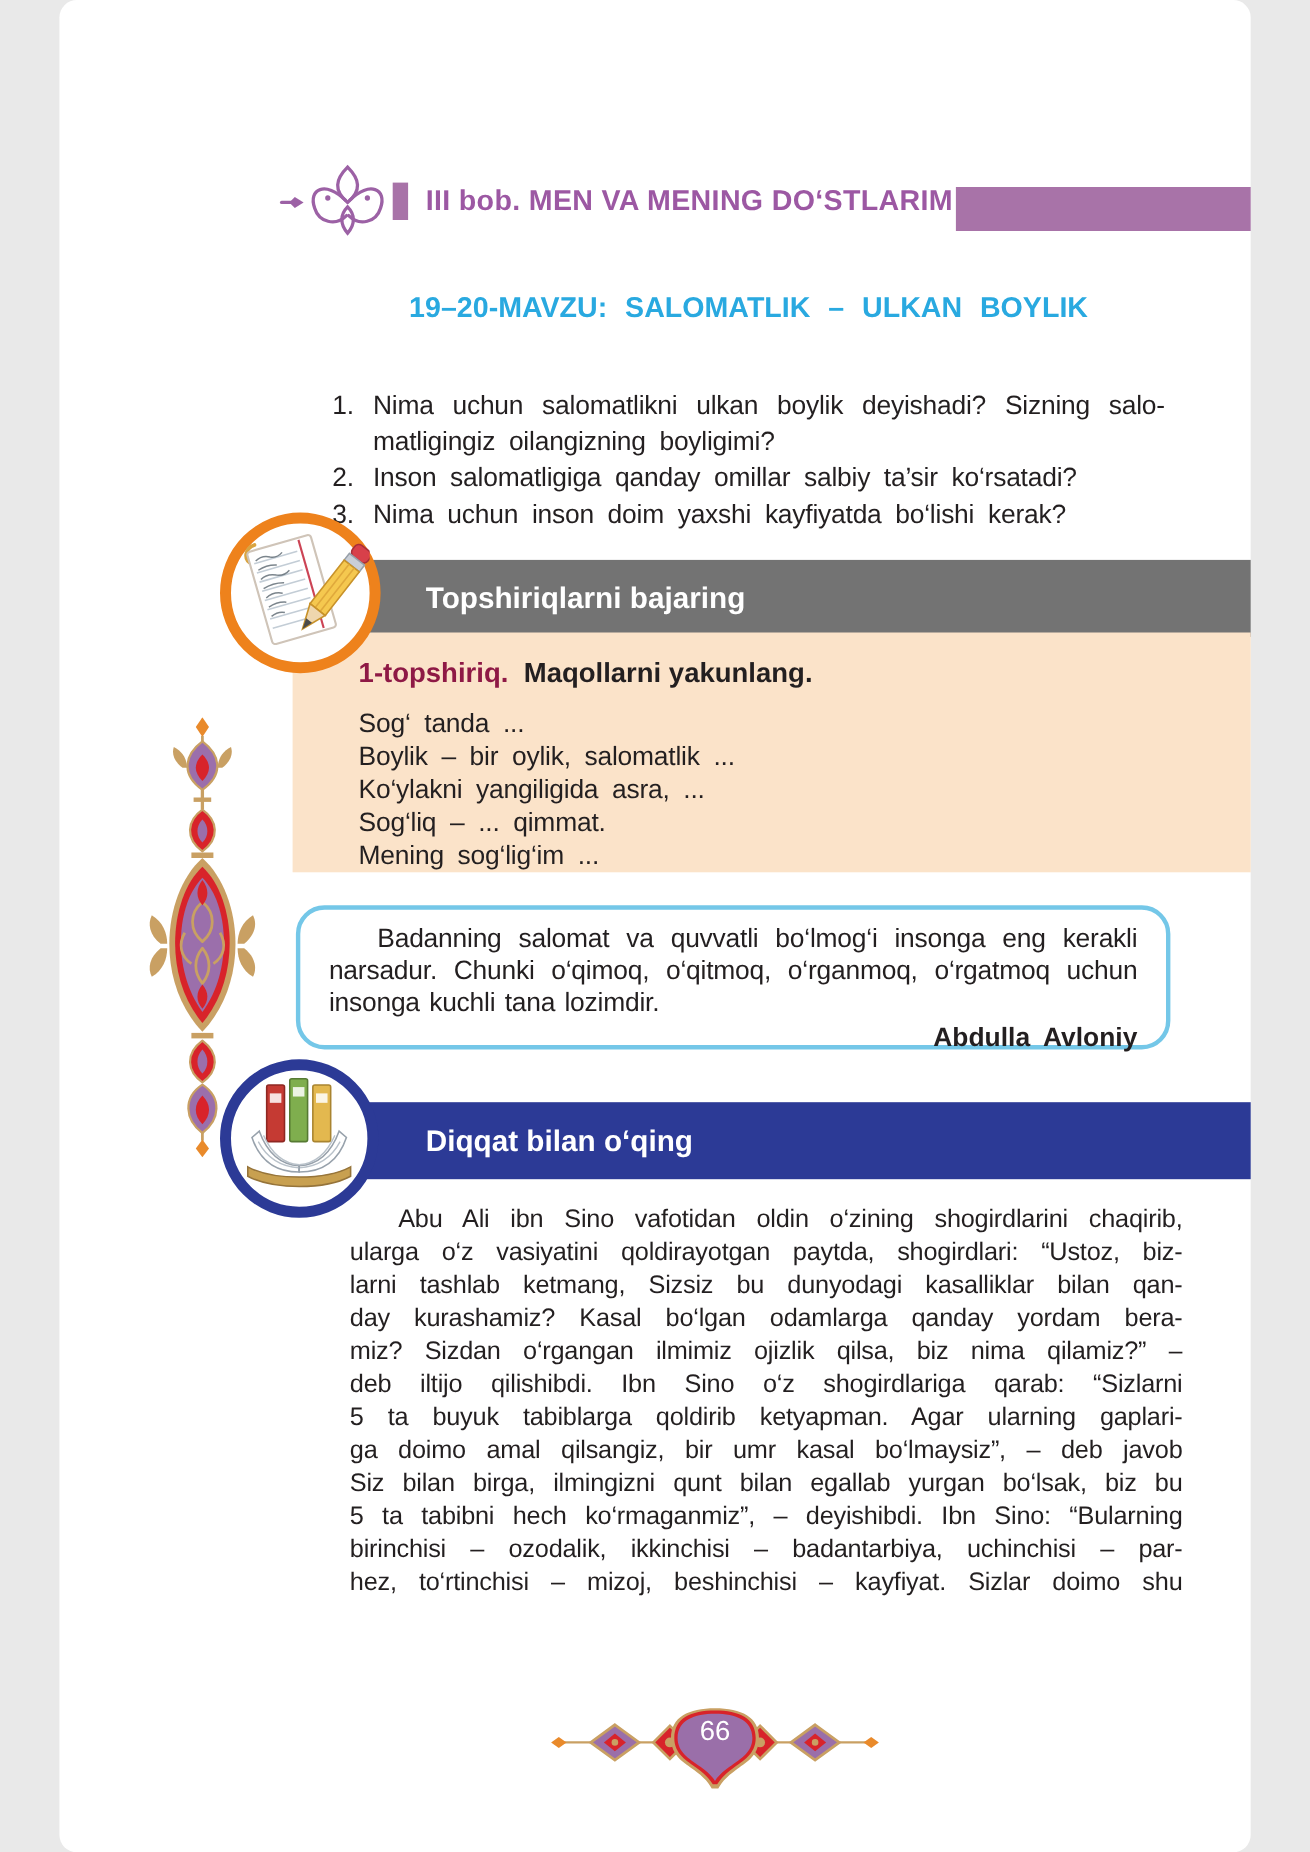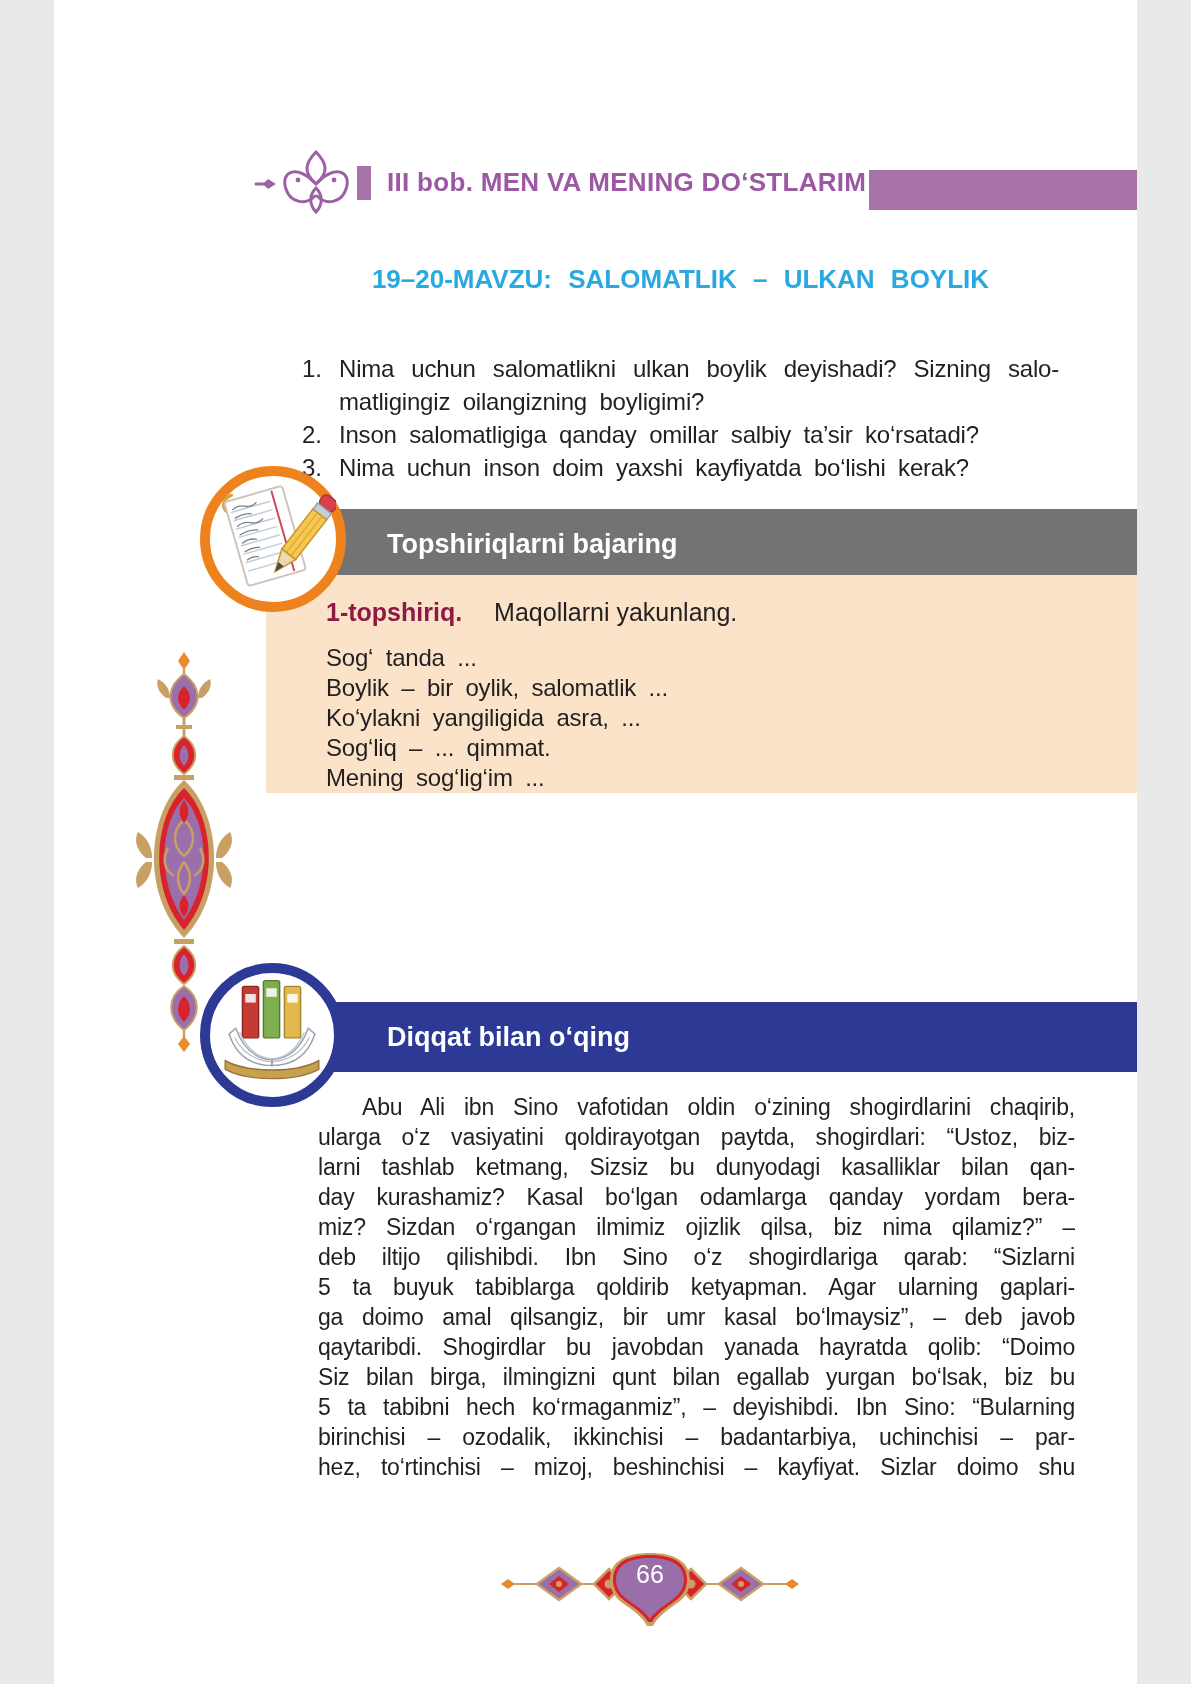--- a/index.html
+++ b/index.html
@@ -1,19 +1,19 @@
 <!DOCTYPE html>
 <html><head>
 <meta charset="utf-8">
 <style>
   html,body { margin:0; padding:0; background:#e9e9e9; }
   .page {
     position:relative; width:1083px; height:1684px; margin:0 auto;
     background:#ffffff; overflow:hidden;
-    font-family:"Liberation Sans", sans-serif; color:#231f20;
+    font-family:"Liberation Sans", sans-serif; color:#231f20;border-radius:16px;
   }
   
   .header-orn { position:absolute; left:198px; top:146px; }
   .header-square { position:absolute; left:303px; top:166px; width:14px; height:34px; background:#a873a8; }
   .header-title { position:absolute; left:333px; top:150px; height:64px; line-height:64px;
     color:#9c58a3; font-weight:bold; font-size:26px; letter-spacing:.3px; white-space:nowrap; }
   .header-bar { position:absolute; left:815px; top:170px; width:272px; height:40px; background:#a873a8; }
   
   .title-blue { position:absolute; left:248px; top:264px; width:757px; text-align:center;
     color:#29a9e0; font-weight:bold; font-size:26px; word-spacing:9px; white-space:nowrap; }
@@ -30,21 +30,21 @@
   .banner.navy { top:1002px; background:#2c3a96; }
   .icon-circle { position:absolute; border-radius:50%; background:#fff; box-sizing:border-box; z-index:5; }
   #task-icon { left:146px; top:466px; width:146px; height:146px; border:10px solid #ee821c; }
   #read-icon { left:146px; top:963px; width:144px; height:144px; border:10px solid #2c3a96; }
   .icon-circle svg { width:100%; height:100%; display:block; }
   
   .peach { position:absolute; left:212px; top:575px; width:968px; height:218px; background:#fbe3c9;
     box-sizing:border-box; padding:22px 40px 0 60px; }
   .taskline { font-size:25px; line-height:30px; }
   .task-num { color:#8e1945; font-weight:bold; }
-  .task-instr { margin-left:32px; }
+  .task-instr { margin-left:14px;font-weight:bold; }
   .proverbs { margin-top:16px; font-size:24px; letter-spacing:-.2px; }
   .pvl { line-height:30px; height:30px; overflow:hidden; word-spacing:6px; }
   
   .quote { position:absolute; left:215px; top:823px; width:795px; height:131px; background:#fff;
     border:4px solid #74c7e8; border-radius:26px; box-sizing:border-box;
     padding:12px 26px 0 26px; font-size:24px; letter-spacing:-.2px; }
   .qline { line-height:29px; height:29px; overflow:hidden; word-spacing:2px; }
   .qline.j { text-align:justify; text-align-last:justify; word-spacing:normal; }
   .qauthor { text-align:right; font-weight:bold; line-height:30px; margin-top:3px; letter-spacing:0; word-spacing:6px; }
   .ind { padding-left:44px; }
@@ -147,20 +147,28 @@
     </div>
     <div class="proverbs">
         <div class="pvl">Sog‘ tanda ...</div>
         <div class="pvl">Boylik – bir oylik, salomatlik ...</div>
         <div class="pvl">Ko‘ylakni yangiligida asra, ...</div>
         <div class="pvl">Sog‘liq – ... qimmat.</div>
         <div class="pvl">Mening sog‘lig‘im ...</div>
       </div>
   </div>
 
+  <div class="quote">
+    <div>
+        <div class="qline j ind">Badanning salomat va quvvatli bo‘lmog‘i insonga eng kerakli</div>
+        <div class="qline j">narsadur. Chunki o‘qimoq, o‘qitmoq, o‘rganmoq, o‘rgatmoq uchun</div>
+        <div class="qline">insonga kuchli tana lozimdir.</div>
+      </div>
+    <div class="qauthor">Abdulla Avloniy</div>
+  </div>
 
   <div class="banner navy">
     <span>Diqqat bilan o‘qing</span>
   </div>
   <div class="icon-circle" id="read-icon">
     <svg viewBox="0 0 130 130">
       <rect x="34" y="14" width="17" height="54" rx="2" fill="#c53a33" stroke="#8e2722" stroke-width="1.5"></rect>
       <rect x="37" y="22" width="11" height="9" fill="#ffffff" opacity=".85"></rect>
       <rect x="56" y="8" width="17" height="60" rx="2" fill="#7fae4e" stroke="#567a33" stroke-width="1.5"></rect>
       <rect x="59" y="16" width="11" height="9" fill="#ffffff" opacity=".85"></rect>
@@ -181,21 +189,20 @@
 
   <div class="para">
       <div class="pl j ind">Abu Ali ibn Sino vafotidan oldin o‘zining shogirdlarini chaqirib,</div>
       <div class="pl j">ularga o‘z vasiyatini qoldirayotgan paytda, shogirdlari: “Ustoz, biz-</div>
       <div class="pl j">larni tashlab ketmang, Sizsiz bu dunyodagi kasalliklar bilan qan-</div>
       <div class="pl j">day kurashamiz? Kasal bo‘lgan odamlarga qanday yordam bera-</div>
       <div class="pl j">miz? Sizdan o‘rgangan ilmimiz ojizlik qilsa, biz nima qilamiz?” –</div>
       <div class="pl j">deb iltijo qilishibdi. Ibn Sino o‘z shogirdlariga qarab: “Sizlarni</div>
       <div class="pl j">5 ta buyuk tabiblarga qoldirib ketyapman. Agar ularning gaplari-</div>
       <div class="pl j">ga doimo amal qilsangiz, bir umr kasal bo‘lmaysiz”, – deb javob</div>
-      <div class="pl j">qaytaribdi. Shogirdlar bu javobdan yanada hayratda qolib: “Doimo</div>
       <div class="pl j">Siz bilan birga, ilmingizni qunt bilan egallab yurgan bo‘lsak, biz bu</div>
       <div class="pl j">5 ta tabibni hech ko‘rmaganmiz”, – deyishibdi. Ibn Sino: “Bularning</div>
       <div class="pl j">birinchisi – ozodalik, ikkinchisi – badantarbiya, uchinchisi – par-</div>
       <div class="pl j">hez, to‘rtinchisi – mizoj, beshinchisi – kayfiyat. Sizlar doimo shu</div>
     </div>
 
   <svg class="side-orn" width="112" height="400" viewBox="0 0 112 400">
     <g stroke-linejoin="round">
       <path d="M56,0 l6,9 -6,9 -6,-9 Z" fill="#e98a2b"></path>
       <line x1="56" y1="17" x2="56" y2="24" stroke="#c9a063" stroke-width="2.5"></line>

